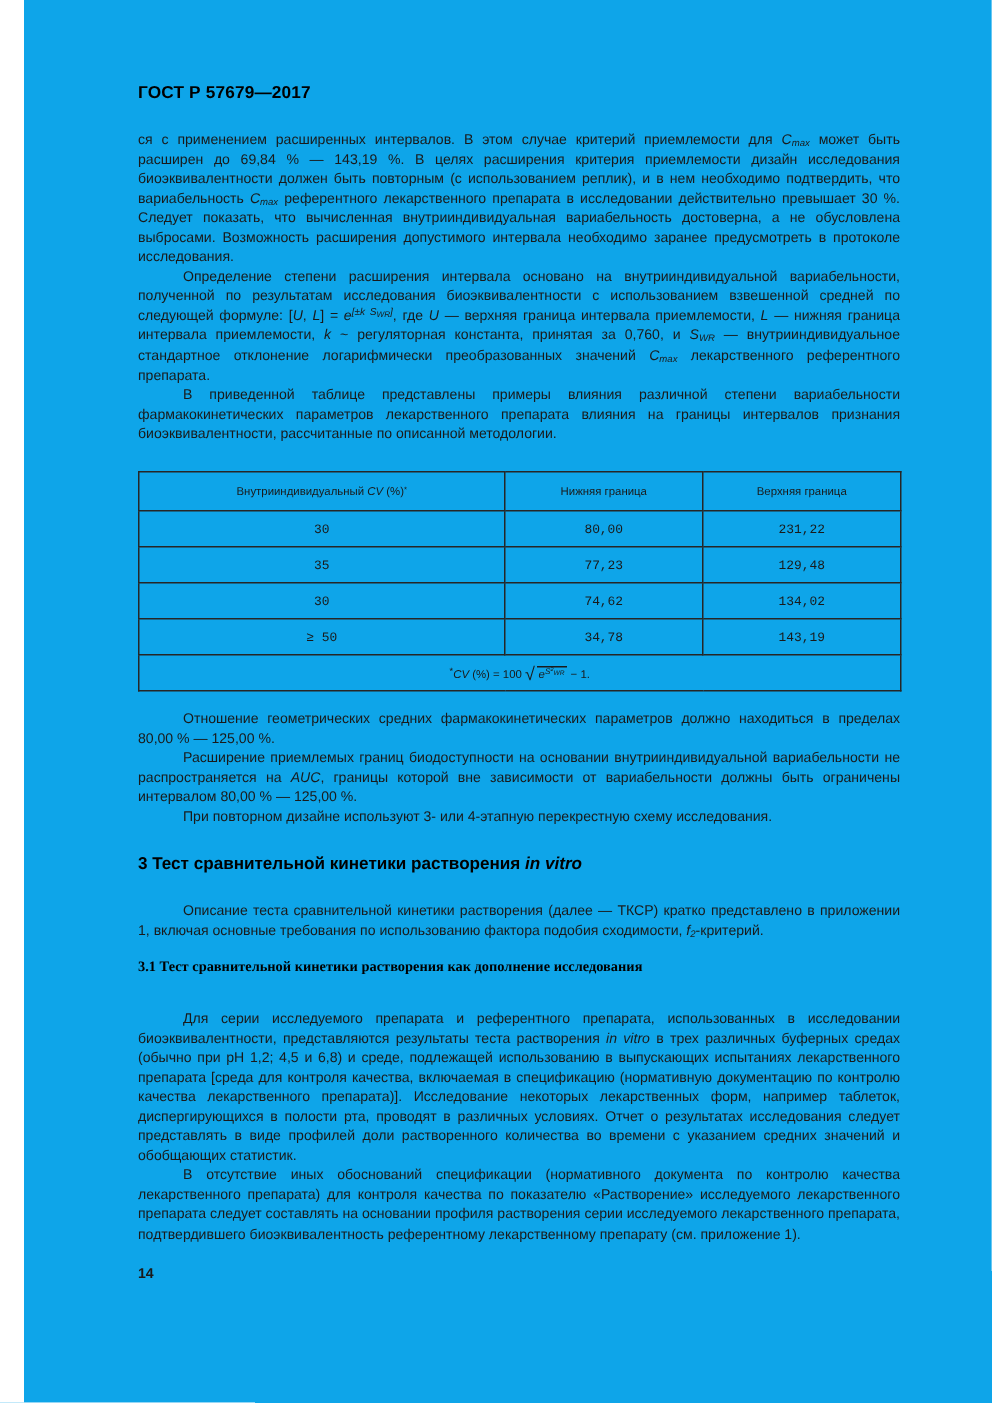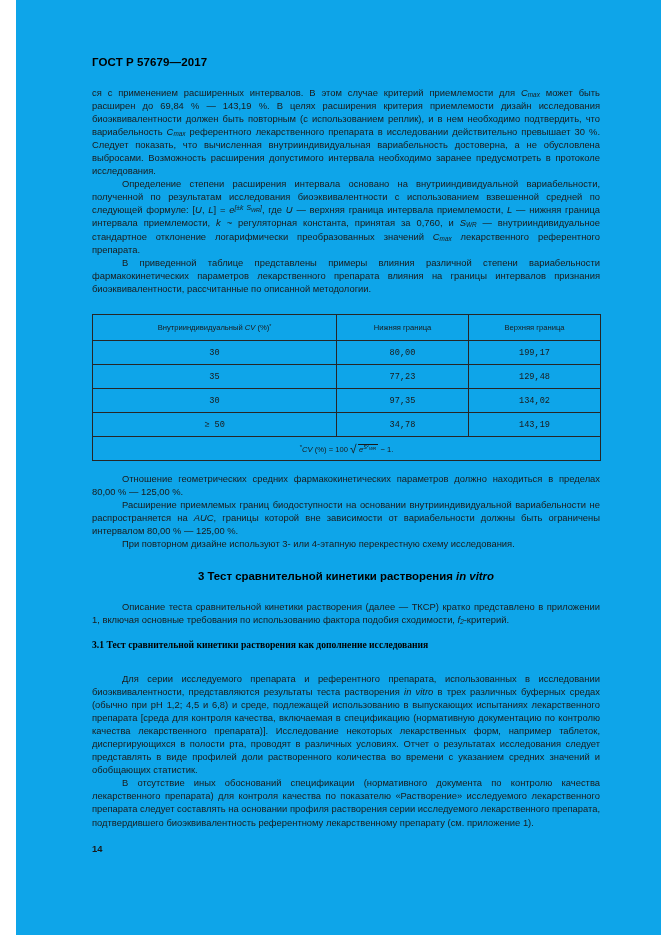--- a/index.html
+++ b/index.html
@@ -199,51 +199,51 @@
         <tr>
           <th><span>Внутрииндивидуальный </span><span class="mi">CV</span><span> (%)</span><sup>*</sup></th>
           <th>Нижняя граница</th>
           <th>Верхняя граница</th>
         </tr>
       </thead>
       <tbody>
         <tr>
           <td class="val">30</td>
           <td class="val">80,00</td>
-          <td class="val">199,17</td>
+          <td class="val">231,22</td>
         </tr>
         <tr>
           <td class="val">35</td>
           <td class="val">77,23</td>
           <td class="val">129,48</td>
         </tr>
         <tr>
           <td class="val">30</td>
-          <td class="val">97,35</td>
+          <td class="val">74,62</td>
           <td class="val">134,02</td>
         </tr>
         <tr>
           <td class="val">≥ 50</td>
           <td class="val">34,78</td>
           <td class="val">143,19</td>
         </tr>
         <tr>
           <td class="footnote-cell" colspan="3"><span class="fn-star">*</span><span class="mi">CV</span><span> (%) = 100 </span><span class="radical"><span class="radicand"><span class="mi">e</span><span class="formula-exp"><span>S</span><sup>2</sup><sub>WR</sub></span></span></span><span> − 1.</span></td>
         </tr>
       </tbody>
     </table>
   </div>
 
   <div class="blk" style="top:472px;">
     <p class="body">Отношение геометрических средних фармакокинетических параметров должно находиться в пределах 80,00 % — 125,00 %.</p>
     <p class="body"><span>Расширение приемлемых границ биодоступности на основании внутрииндивидуальной вариабельности не распространяется на </span><span class="mi">AUC</span><span>, границы которой вне зависимости от вариабельности должны быть ограничены интервалом 80,00 % — 125,00 %.</span></p>
     <p class="body">При повторном дизайне используют 3- или 4-этапную перекрестную схему исследования.</p>
   </div>
 
-  <div class="blk" style="top:570px;text-align:center;">
+  <div class="blk" style="top:570px;">
     <h2 class="sec"><span>3 </span><span>Тест сравнительной кинетики растворения </span><i>in vitro</i></h2>
   </div>
 
   <div class="blk" style="top:600px;">
     <p class="body"><span>Описание теста сравнительной кинетики растворения (далее — ТКСР) кратко представлено в приложении 1, включая основные требования по использованию фактора подобия сходимости, </span><span class="mi"><span>f</span><sub>2</sub></span><span>-критерий.</span></p>
   </div>
 
   <div class="blk" style="top:638px;">
     <h3 class="subsec">3.1 Тест сравнительной кинетики растворения как дополнение исследования</h3>
   </div>

